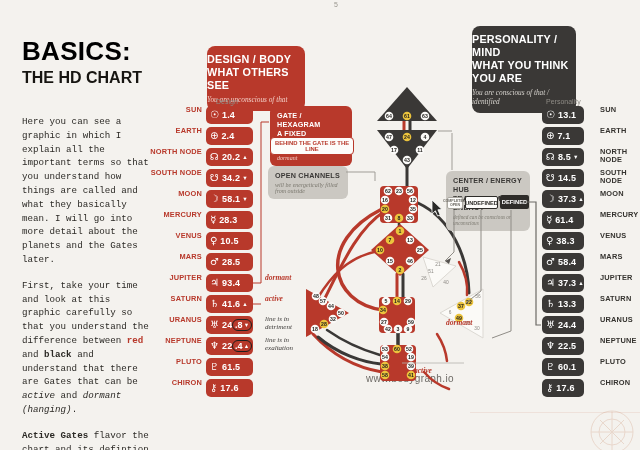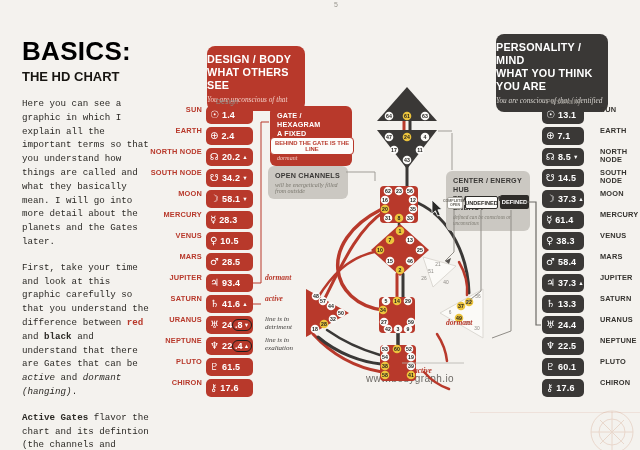--- a/index.html
+++ b/index.html
@@ -2,33 +2,33 @@
 <html><head>
 <meta charset="utf-8">
 <style>
   html,body{margin:0;padding:0;background:#e9e7e3;}
   .page{position:relative;width:640px;height:450px;background:#f4f2ee;font-family:"Liberation Sans",sans-serif;color:#23211e;overflow:hidden;}
   .abs{position:absolute;}
   #page-num{left:334px;top:1px;font-size:7px;color:#9a978f;}
   
   #left-panel{left:22px;top:36px;width:132px;}
   #left-panel h1{margin:0;font-size:26px;font-weight:bold;letter-spacing:.3px;color:#000000;}
-  #left-panel h2{margin:2px 0 13px;font-size:13px;font-weight:bold;color:#171511;}
+  #left-panel h2{margin:2px 0 28px;font-size:16px;font-weight:bold;color:#171511;}
   .para{font-family:Liberation Mono, monospace;font-size:9.2px;line-height:1.5;margin:0 0 12px;color:#2b2925;}
   .para.nogap{margin-bottom:0;}
   .seg-b{font-weight:bold;}
   .seg-i{font-style:italic;}
   .seg-red{color:#b8392b;font-weight:bold;}
   
   .hdr{border-radius:8px;padding:7px 0;color:#fff;box-sizing:border-box;}
   .hdr .t{font-size:10.8px;font-weight:bold;line-height:1.2;letter-spacing:.2px;}
   .hdr .s{font-family:"Liberation Serif",serif;font-style:italic;font-size:7.3px;margin-top:3px;}
   #design-header{left:207px;top:46px;width:98px;background:#b8392b;}
   #design-header .s{color:#f2cdc5;}
-  #personality-header{left:472px;top:34px;width:112px;background:#3a3836;margin-left:24px;}
+  #personality-header{left:472px;top:26px;width:104px;background:#3a3836;}
   #personality-header .s{color:#d6d3ce;}
   .col-label{font-size:7px;color:#8f8c86;}
   #design-col-label{left:216px;top:98px;}
   #personality-col-label{left:546px;top:98px;}
   
   .rows{display:flex;flex-direction:column;gap:3px;}
   #design-rows{left:150px;top:106px;}
   #personality-rows{left:542px;top:106px;}
   .prow{display:flex;height:18px;}
   .plabel{width:52px;text-align:right;font-size:7.4px;font-weight:bold;line-height:1.08;color:#b8392b;letter-spacing:.2px;}

